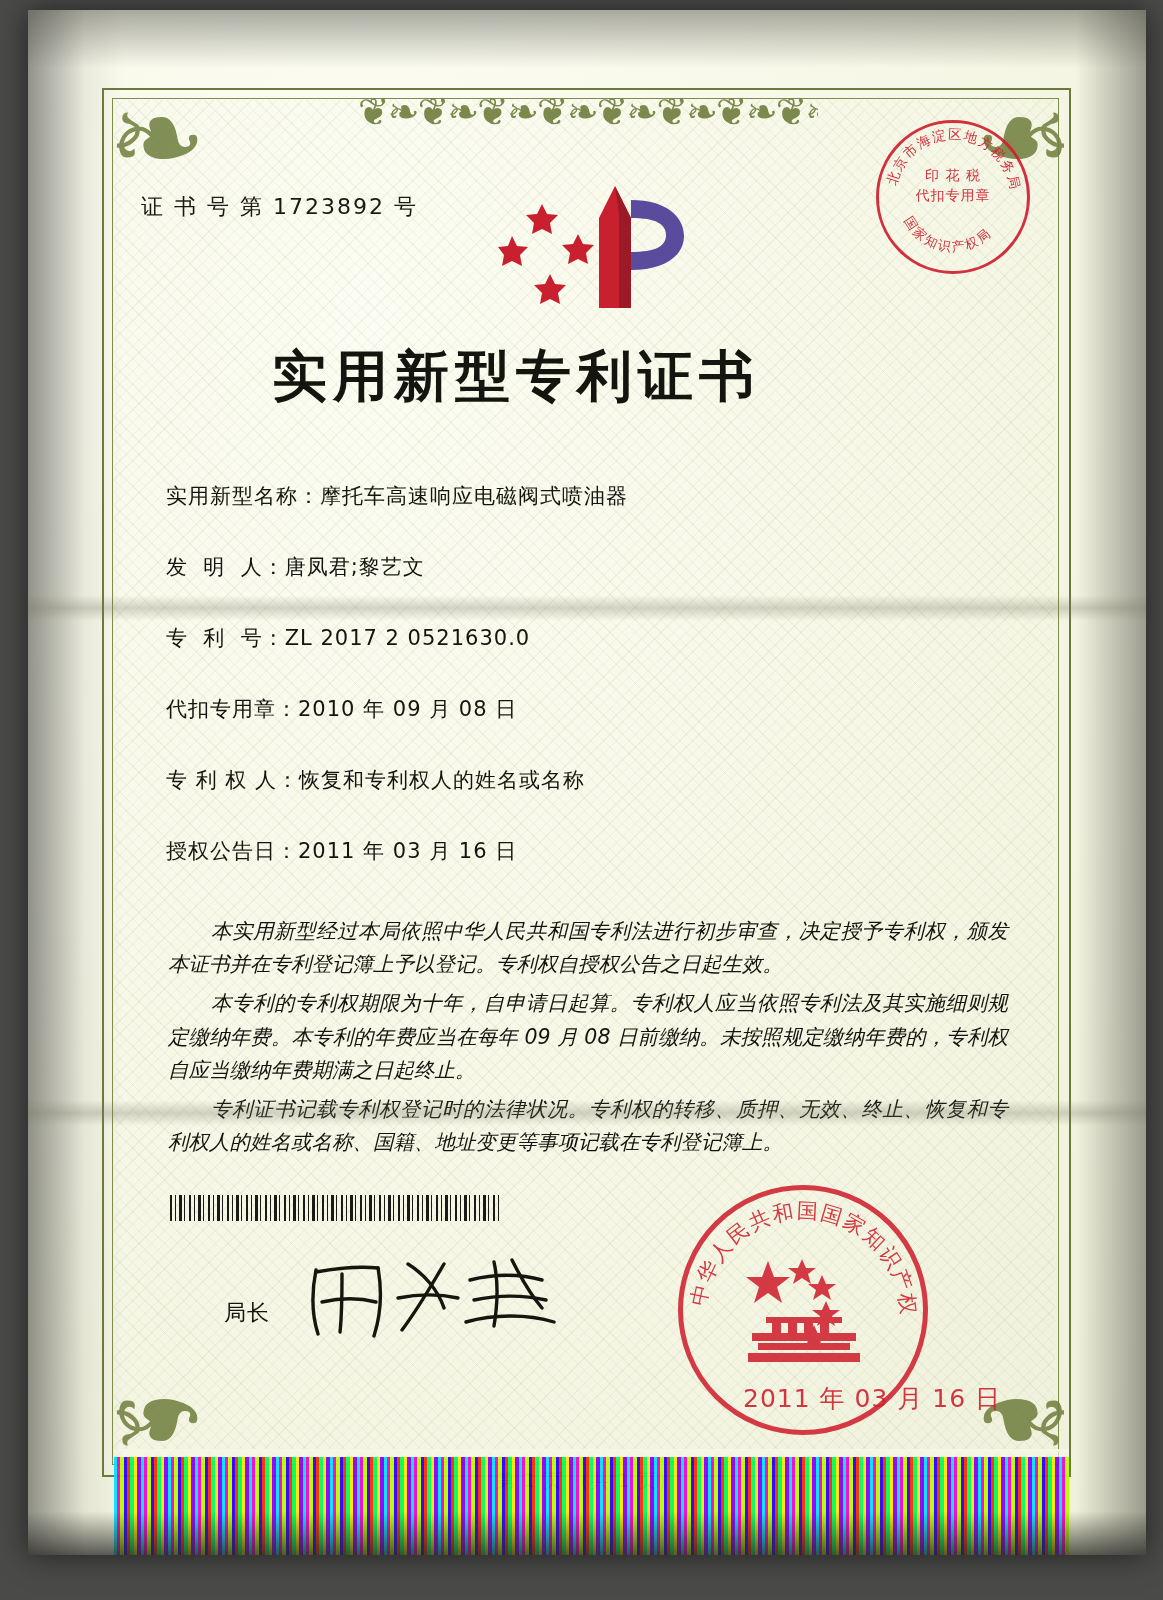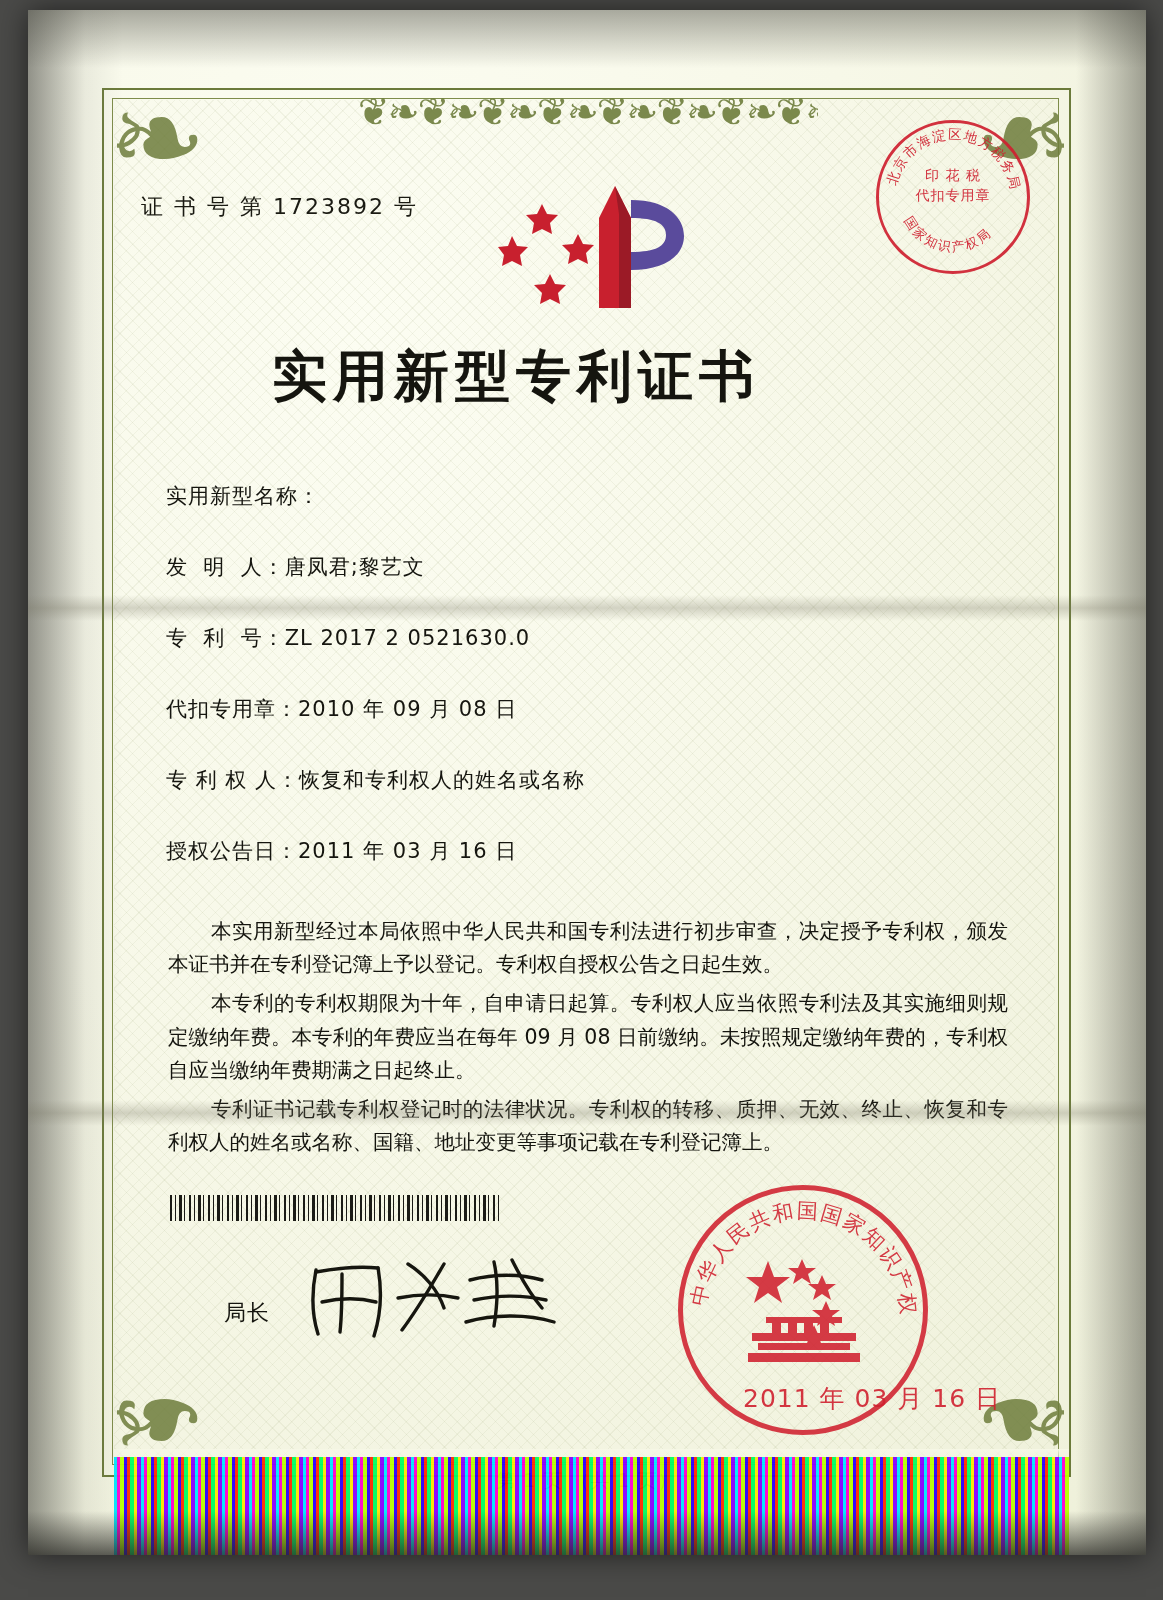--- a/index.html
+++ b/index.html
@@ -149,20 +149,21 @@
     left: 140px; top: 905px;
     width: 840px;
     font-size: 20.5px;
     line-height: 1.62;
     color: #14140e;
     text-align: justify;
   }
   .paras p {
     margin: 0 0 6px 0;
     text-indent: 2.1em;
+    font-style: italic;
   }
   
   .barcode {
     position: absolute;
     left: 142px; top: 1185px;
     width: 330px; height: 26px;
     background-image: repeating-linear-gradient(to right,
       #1b1b16 0 2px, rgba(0,0,0,0) 2px 5px,
       #1b1b16 5px 6px, rgba(0,0,0,0) 6px 9px,
       #1b1b16 9px 12px, rgba(0,0,0,0) 12px 14px,
@@ -317,20 +318,21 @@
         <div>印 花 税</div>
         <div>代扣专用章</div>
       </div>
     </div>
 
     <div class="title">实用新型专利证书</div>
 
     <div class="fields">
       <div class="field">
         <span class="lbl">实用新型名称：</span>
+        <span class="val">摩托车高速响应电磁阀式喷油器</span>
       </div>
       <div class="field">
         <span class="lbl">发  明  人：</span>
         <span class="val">唐凤君;黎艺文</span>
       </div>
       <div class="field">
         <span class="lbl">专  利  号：</span>
         <span class="val">ZL 2017 2 0521630.0</span>
       </div>
       <div class="field">

